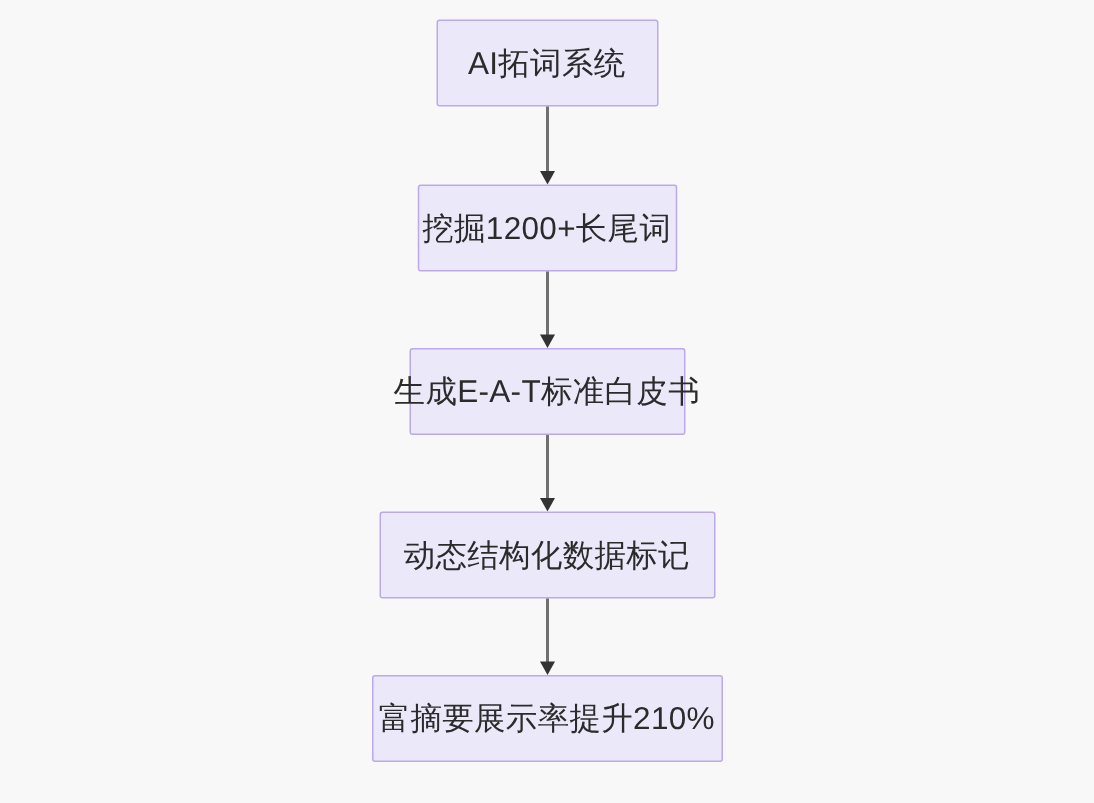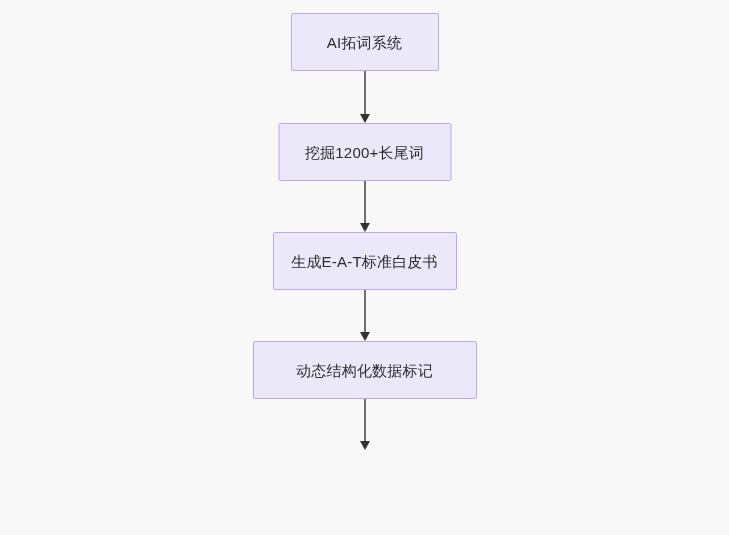--- a/index.html
+++ b/index.html
@@ -27,21 +27,21 @@
     display: flex;
     flex-direction: column;
     align-items: center;
   }
   .node {
     box-sizing: border-box;
     background: #ebe8fa;
     border: 1px solid #bda8e8;
     border-radius: 2px;
     color: #2b2b2b;
-    font-size: 15px;
+    font-size: 21px;
     line-height: 1;
     letter-spacing: 0.2px;
     display: flex;
     align-items: center;
     justify-content: center;
     height: 58px;
     white-space: nowrap;
     position: absolute;
     left: 50%;
     transform: translateX(-50%);
@@ -125,15 +125,18 @@
 
     <div class="node node-4">
       <span class="node-label">动态结构化数据标记</span>
     </div>
 
     <div class="connector conn-4">
       <span class="line"></span>
       <span class="head"></span>
     </div>
 
+    <div class="node node-5">
+      <span class="node-label">富摘要展示率提升210%</span>
+    </div>
 
   </div>
 </div>
 
 </body></html>

